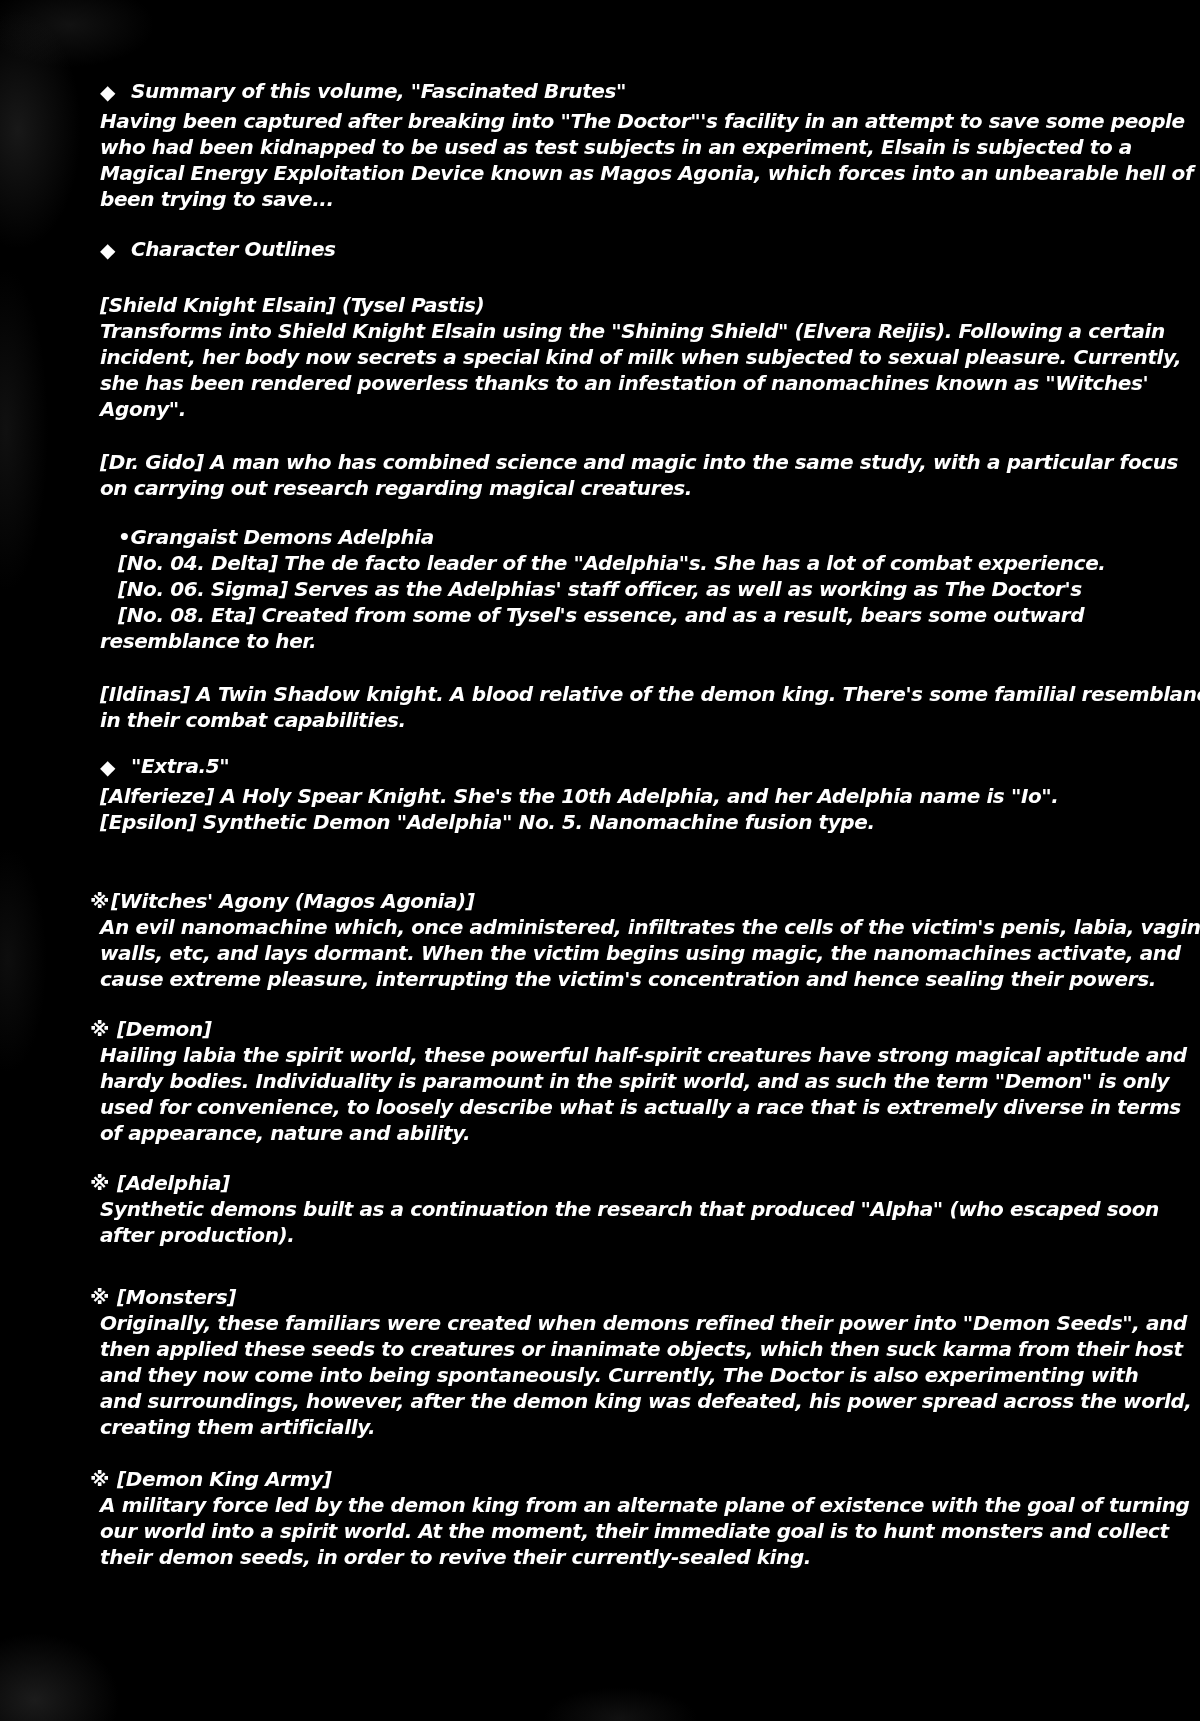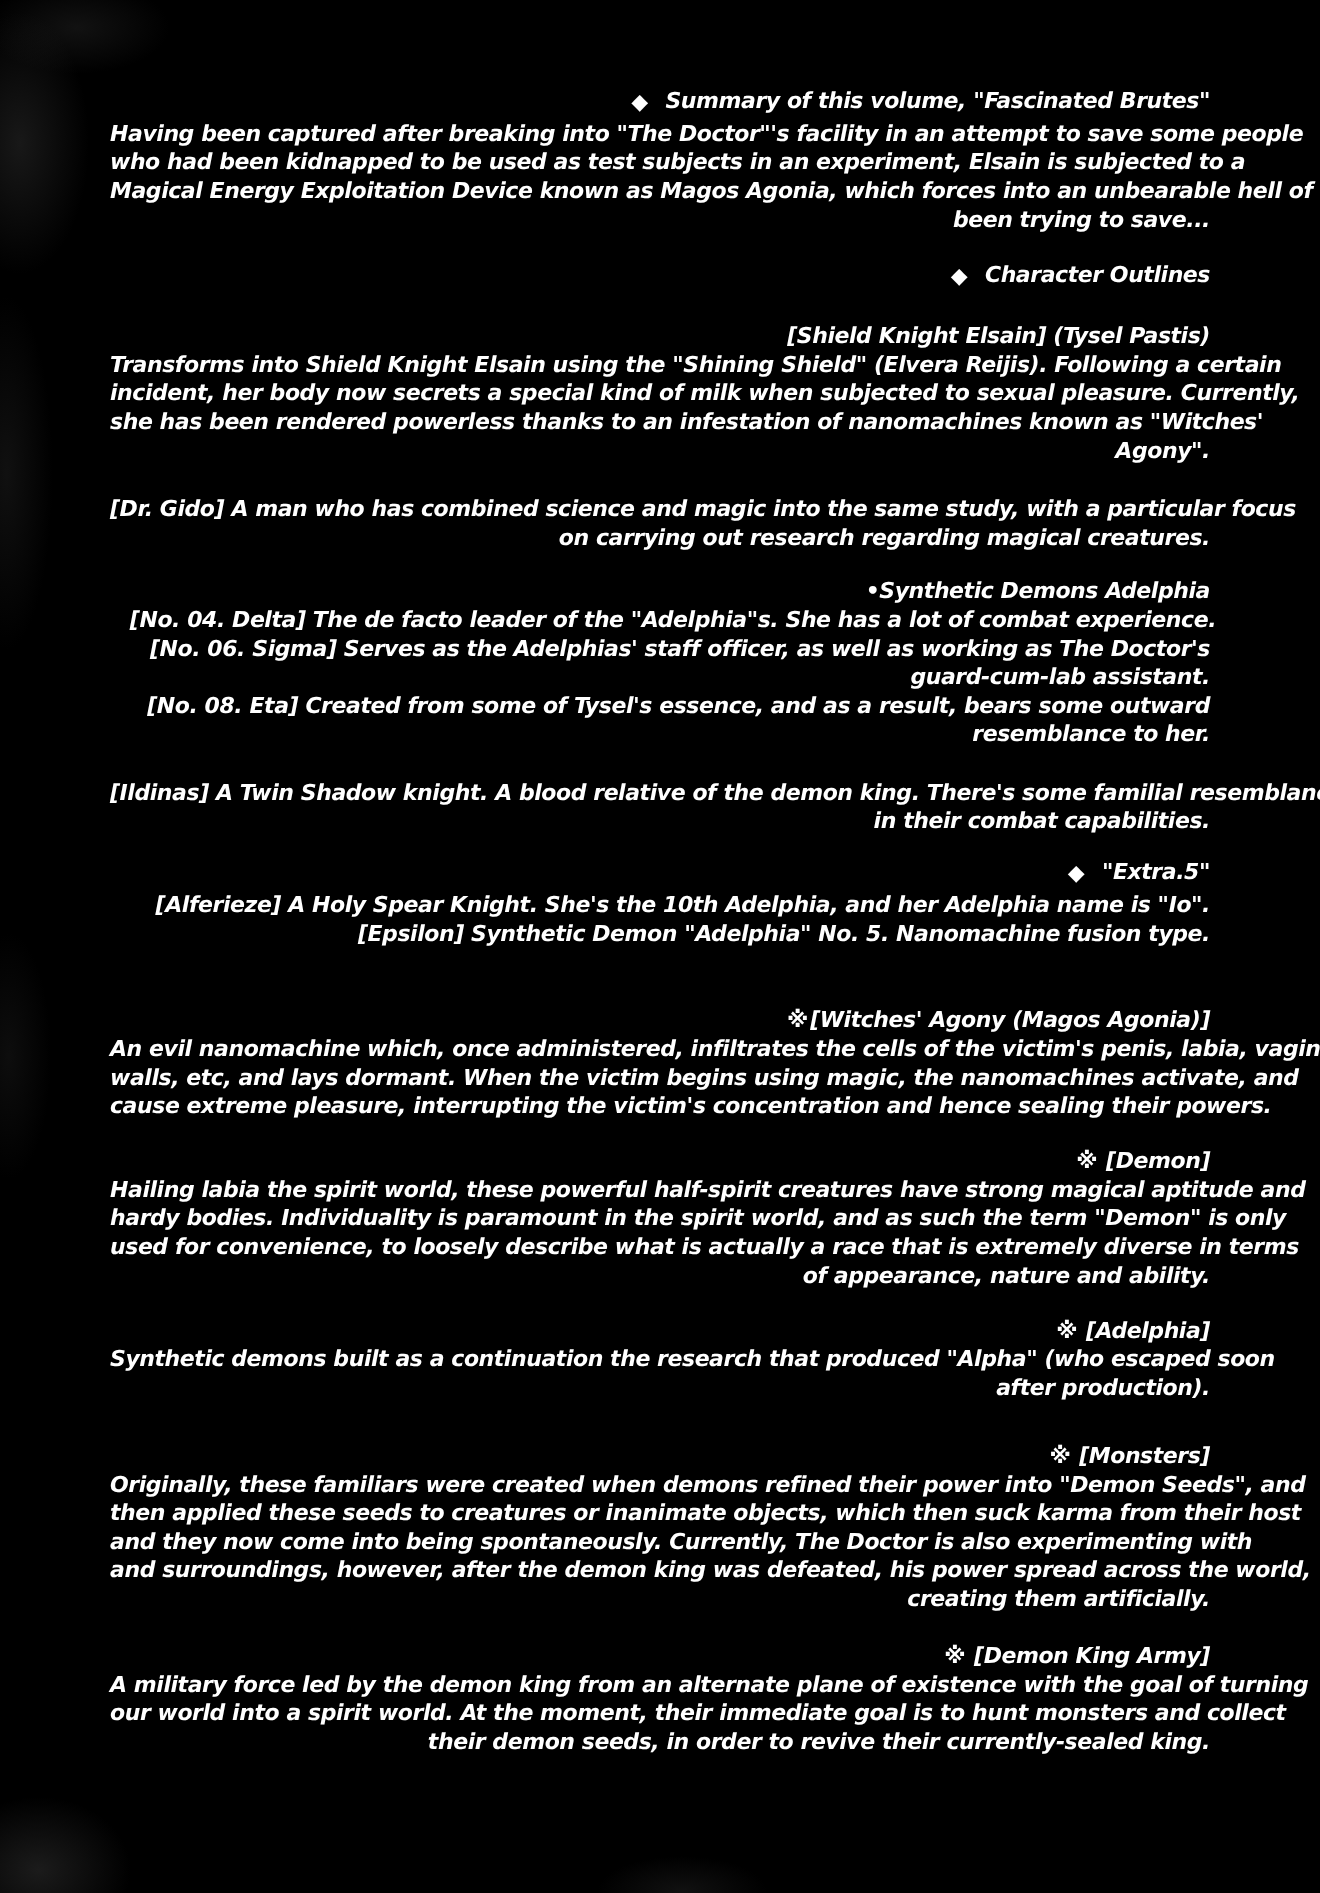--- a/index.html
+++ b/index.html
@@ -35,21 +35,20 @@
   .content {
     position: absolute;
     top: 78px;
     left: 100px;
     width: 1000px;
   }
   .ln {
     white-space: nowrap;
     line-height: 26px;
     height: 26px;
-    text-align: right;
   }
   .ind { padding-left: 18px; }
   .hd .bullet {
     display: inline-block;
     font-style: normal;
     margin-right: 16px;
     transform: translateY(1px);
   }
   .nh { margin-left: -10px; }
   .nh .mark {
@@ -103,24 +102,23 @@
     <div class="ln">she has been rendered powerless thanks to an infestation of nanomachines known as "Witches'</div>
     <div class="ln">Agony".</div>
   </div>
 
   <div id="blk-gido">
     <div class="ln">[Dr. Gido] A man who has combined science and magic into the same study, with a particular focus</div>
     <div class="ln">on carrying out research regarding magical creatures.</div>
   </div>
 
   <div id="blk-synth">
-    <div class="ln ind">•Synthetic Demons Adelphia</div>
+    <div class="ln ind">•Grangaist Demons Adelphia</div>
     <div class="ln ind">[No. 04. Delta] The de facto leader of the "Adelphia"s. She has a lot of combat experience.</div>
     <div class="ln ind">[No. 06. Sigma] Serves as the Adelphias' staff officer, as well as working as The Doctor's</div>
-    <div class="ln">guard-cum-lab assistant.</div>
     <div class="ln ind">[No. 08. Eta] Created from some of Tysel's essence, and as a result, bears some outward</div>
     <div class="ln">resemblance to her.</div>
   </div>
 
   <div id="blk-ildinas">
     <div class="ln">[Ildinas] A Twin Shadow knight. A blood relative of the demon king. There's some familial resemblance</div>
     <div class="ln">in their combat capabilities.</div>
   </div>
 
   <div class="ln hd" id="blk-extra-h">

